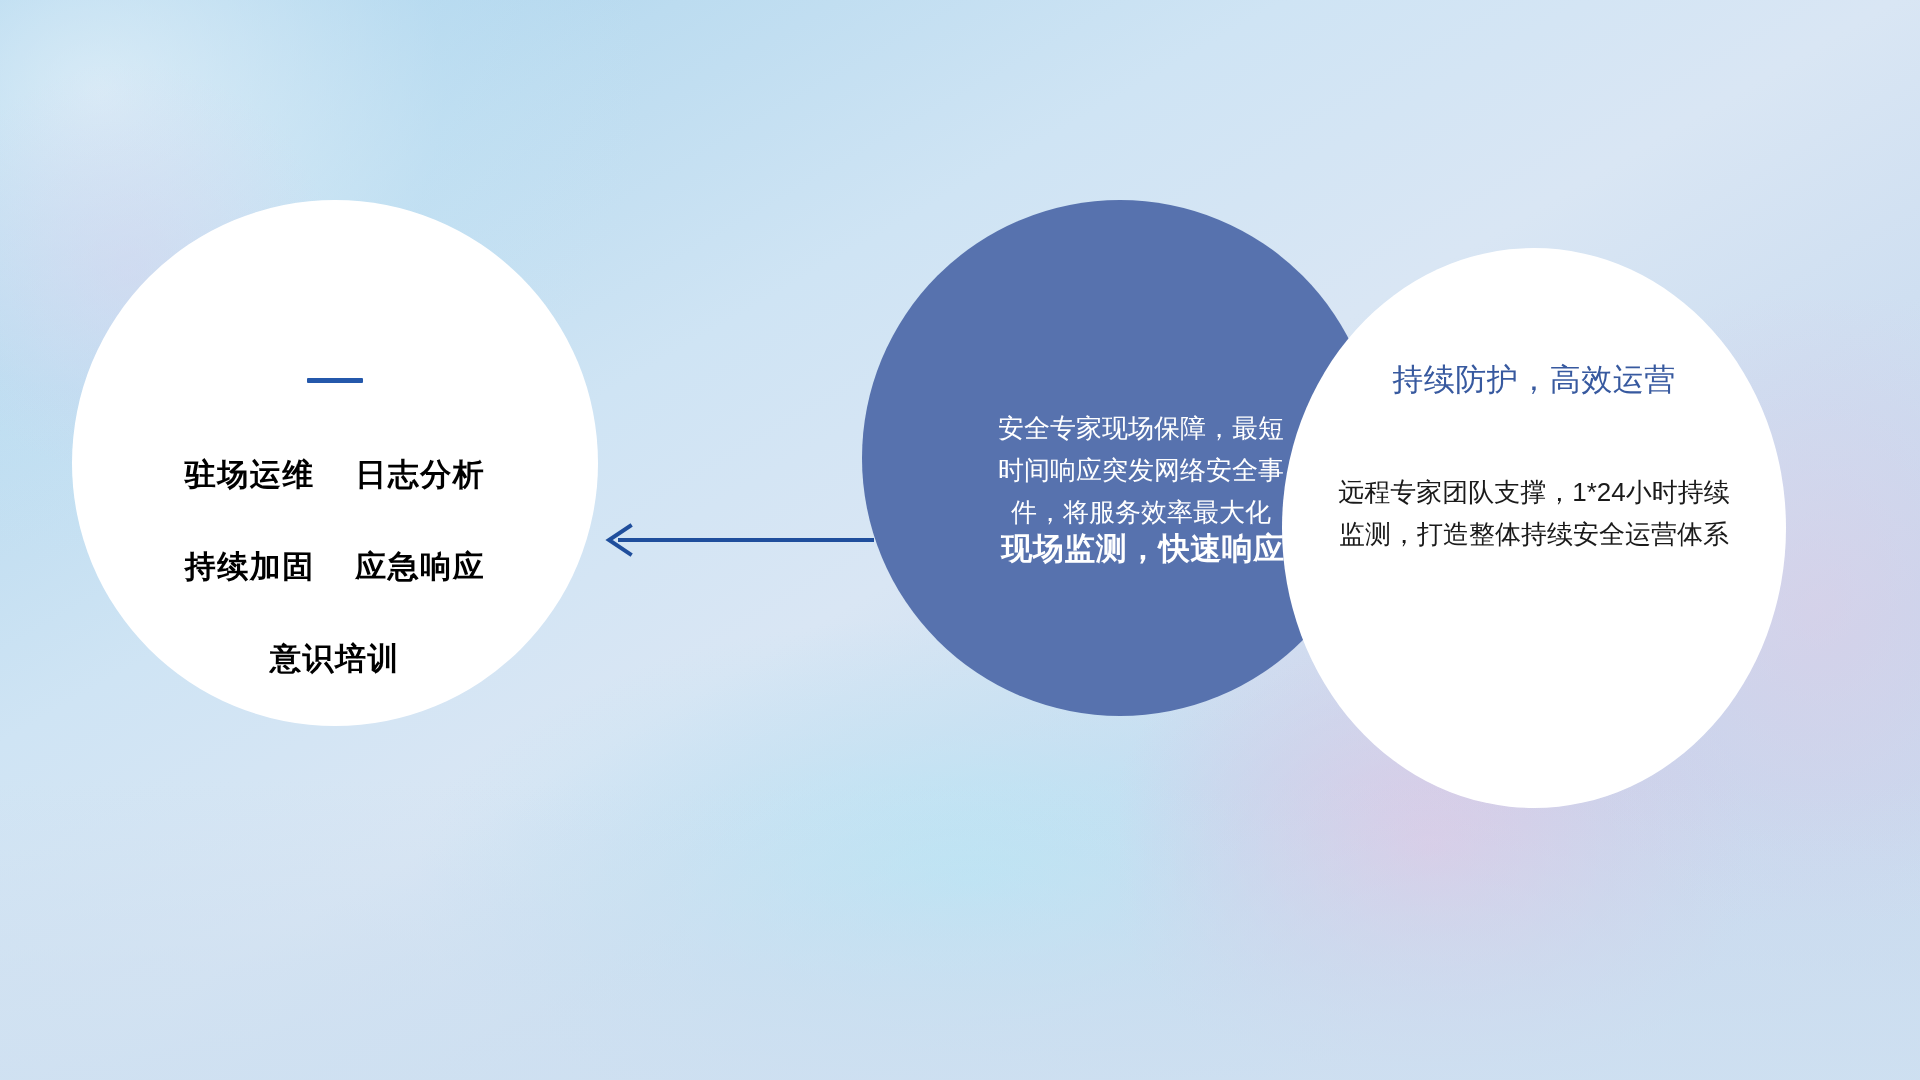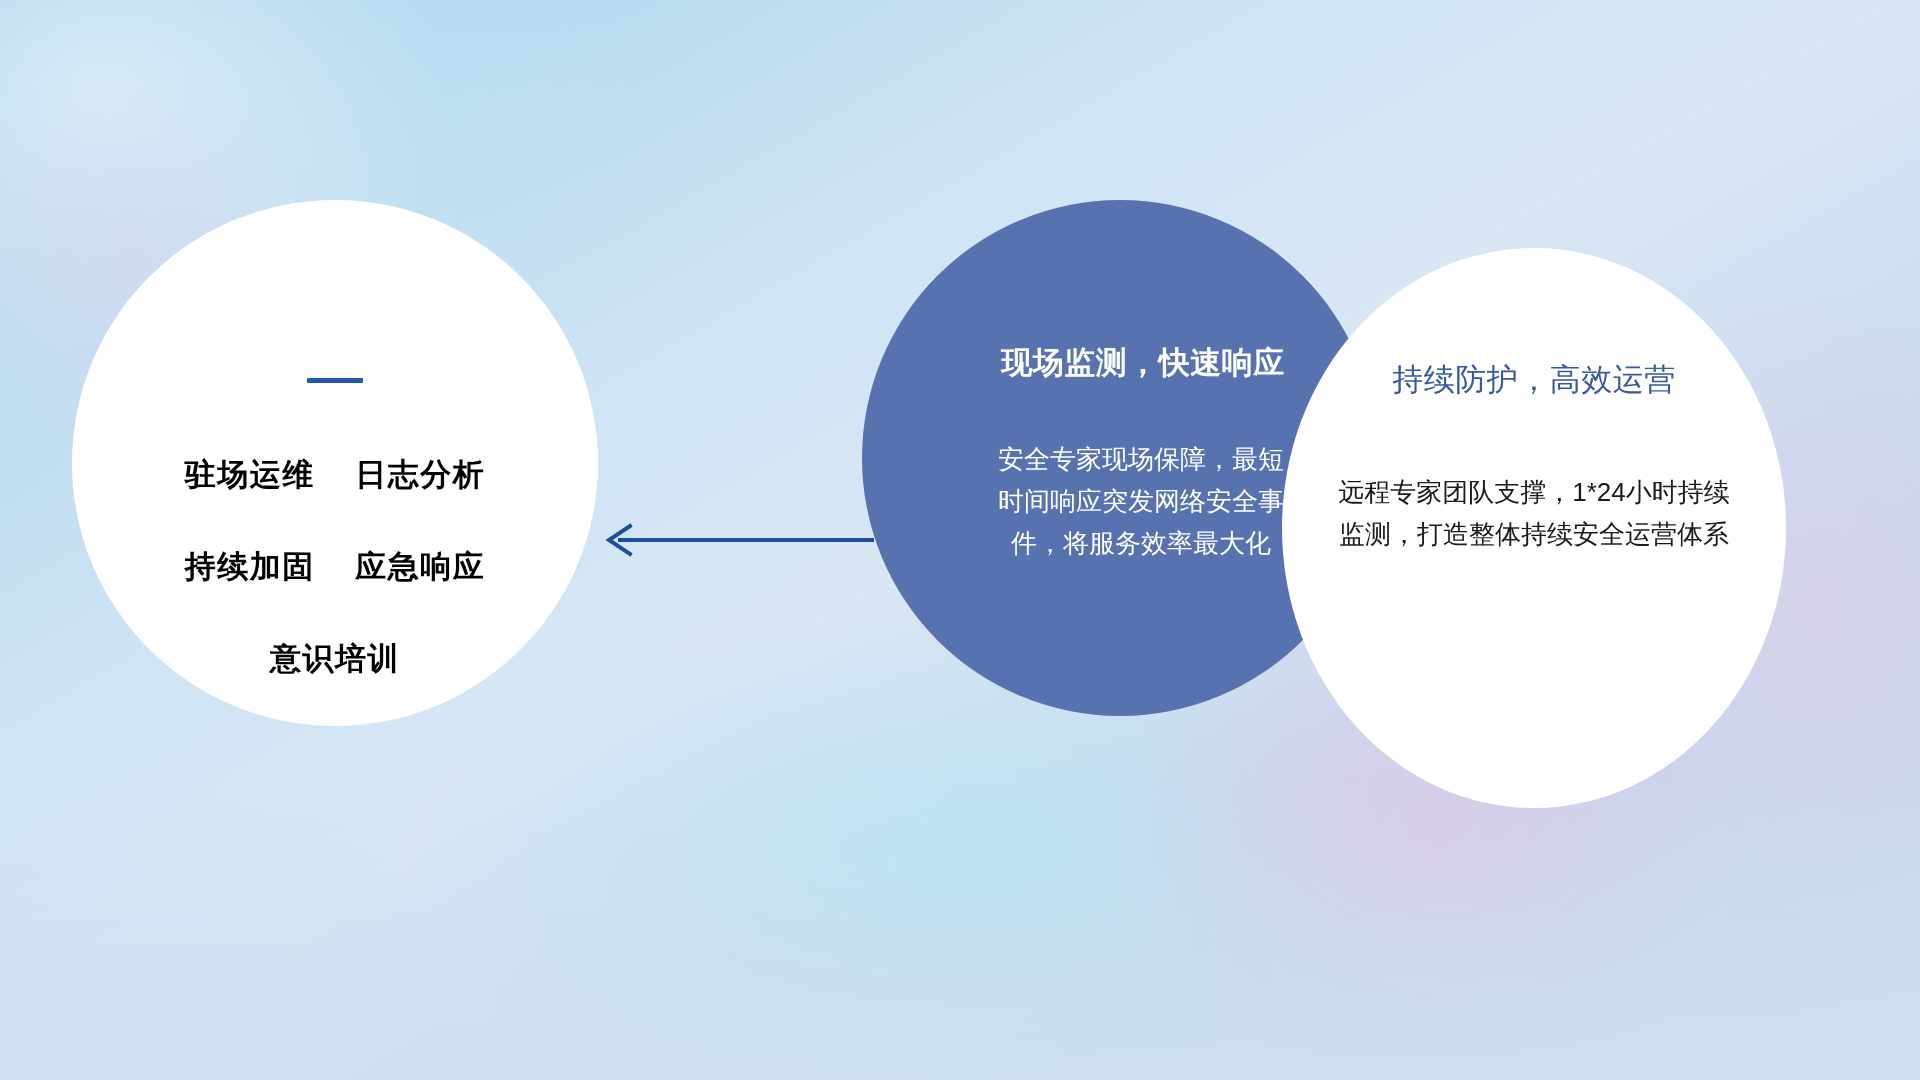--- a/index.html
+++ b/index.html
@@ -222,22 +222,22 @@
     <div class="left-line last">意识培训</div>
   </div>
 
   <svg id="flow-arrow" viewBox="0 0 280 44">
     <line x1="278" y1="22" x2="22" y2="22" stroke="#1f4e9c" stroke-width="4"></line>
     <polyline points="34,8 13,22 34,36" fill="none" stroke="#1f4e9c" stroke-width="4" stroke-linecap="square" stroke-linejoin="miter"></polyline>
   </svg>
 
   <div id="circle-mid" class="circle"></div>
   <div id="mid-content">
+    <div id="mid-body">安全专家现场保障，最短时间响应突发网络安全事件，将服务效率最大化</div>
     <div id="mid-title">现场监测，快速响应</div>
-    <div id="mid-body">安全专家现场保障，最短时间响应突发网络安全事件，将服务效率最大化</div>
   </div>
 
   <div id="circle-right" class="circle"></div>
   <div id="right-content">
     <div id="right-title">持续防护，高效运营</div>
     <div id="right-body">远程专家团队支撑，1*24小时持续监测，打造整体持续安全运营体系</div>
   </div>
 
 </div>
 

